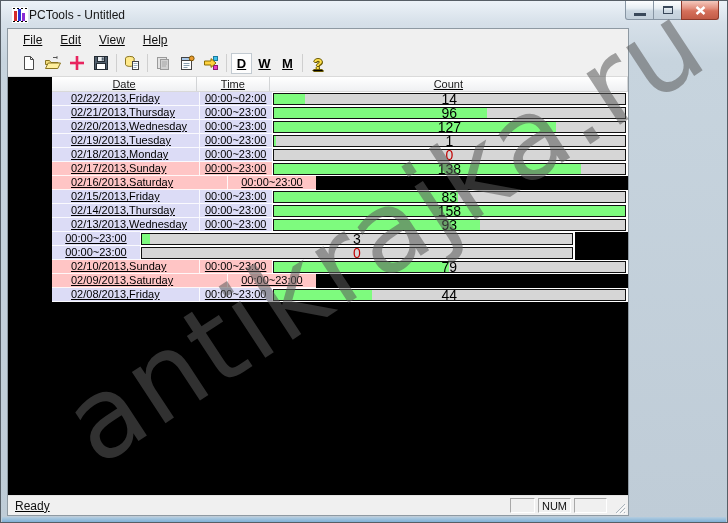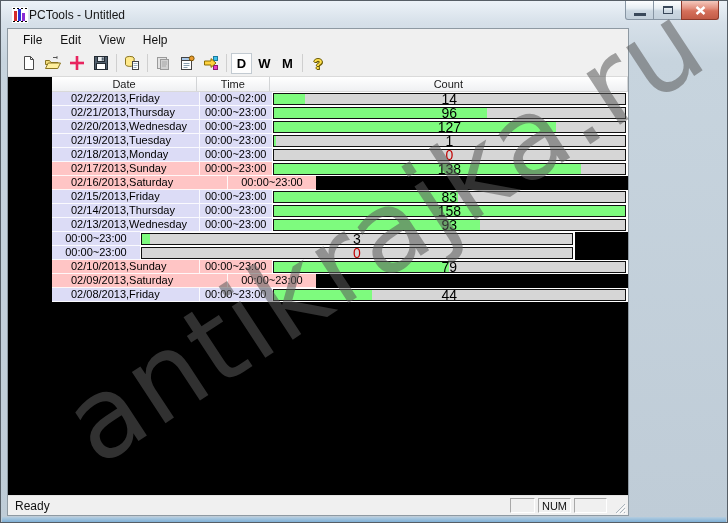--- a/index.html
+++ b/index.html
@@ -32,21 +32,21 @@
     width:38px; border-color:#8c3a2b; border-radius:0 0 3px 0;
     background:linear-gradient(180deg,#f4c9bd,#e29180 40%,#d5705b 55%,#c25b46);
   }
   .glyph-min { width:12px; height:3px; background:#39485a; margin-top:9px; }
   .glyph-max { width:10px; height:8px; border:1px solid #39485a; border-top:2px solid #39485a; background:transparent; }
 
   
   .frame {
     position:absolute; top:27px; left:6px; width:622px; bottom:6px;
     background:#f0f0f0; border:1px solid #8e99a2;
-    display:flex; flex-direction:column;
+    display:flex; flex-direction:column;text-decoration:underline;
   }
 
   .menubar { height:21px; display:flex; align-items:center; padding-left:6px; font-size:12px; color:#111; }
   .menu-item { padding:2px 9px; }
 
   .toolbar { height:27px; display:flex; align-items:center; padding-left:9px; border-bottom:1px solid #dadada; }
   .tb-btn { width:24px; height:22px; display:flex; align-items:center; justify-content:center; }
   .tb-sep { width:1px; height:18px; background:#cfcfcf; margin:0 3px; }
   .view-btn { width:21px; height:21px; display:flex; align-items:center; justify-content:center;
               font-weight:bold; font-size:13px; color:#000; margin:0 1px; }

